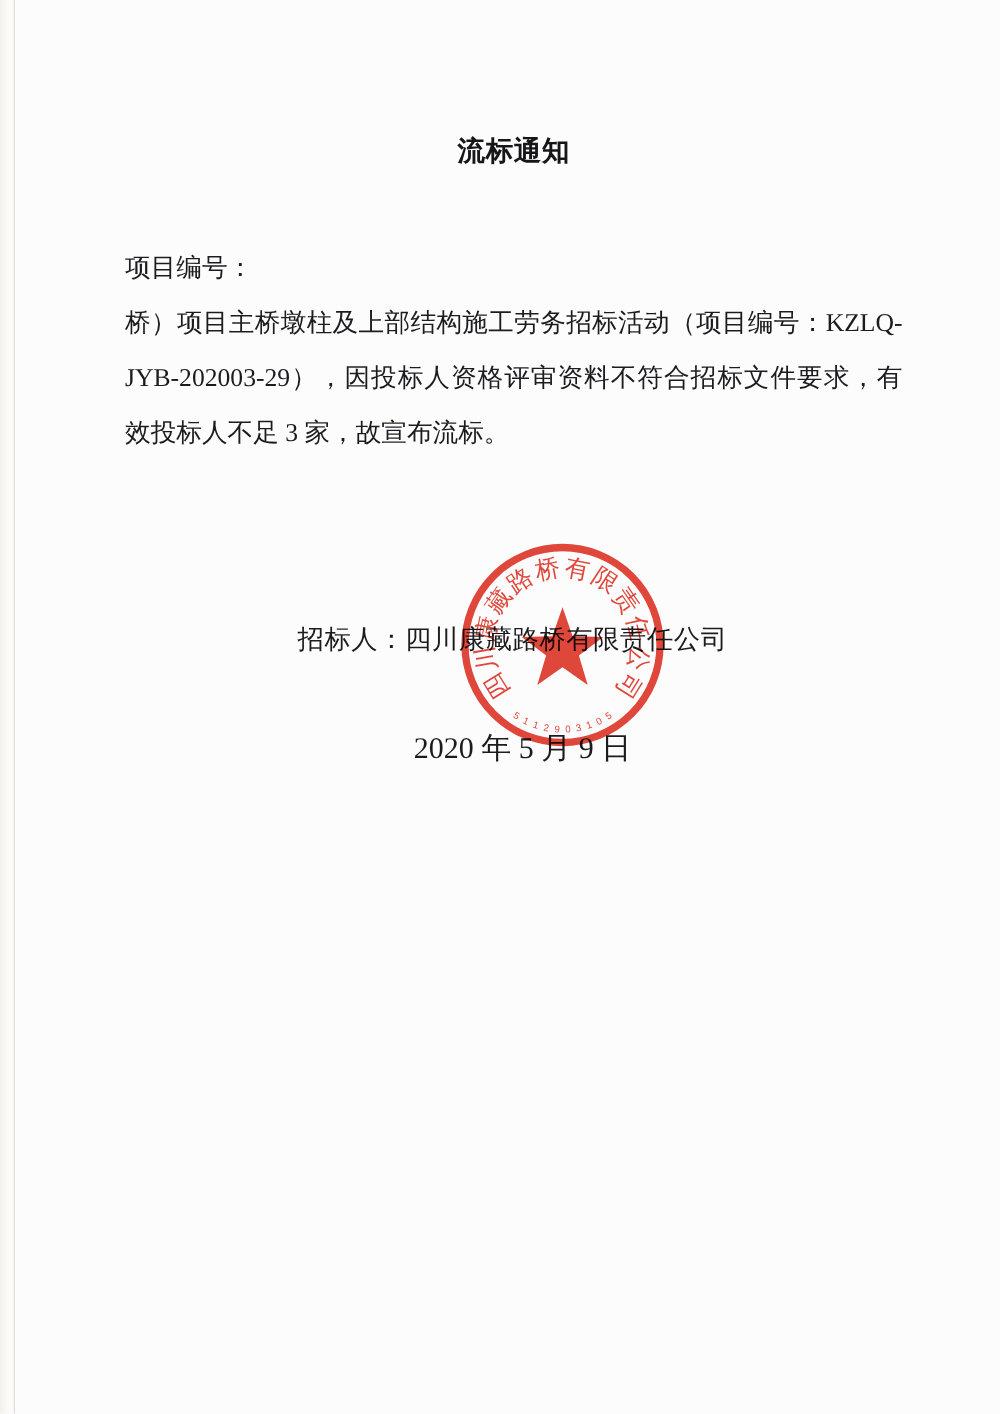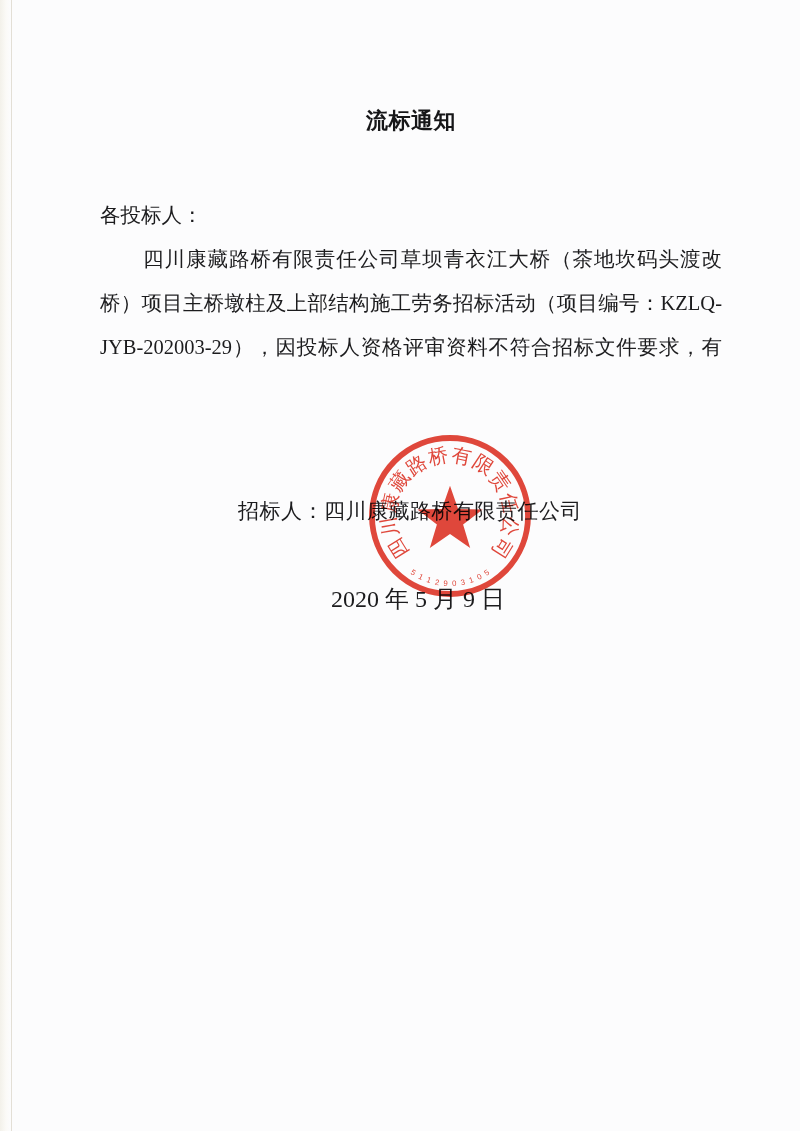--- a/index.html
+++ b/index.html
@@ -84,24 +84,24 @@
   }
 </style>
 </head>
 <body>
 
 <div class="page-edge"></div>
 
 <div class="doc-title">流标通知</div>
 
 <div class="doc-body">
-  <div class="salutation">各投标人：</div>
-  <div class="para-line first">四川康藏路桥有限责任公司草坝青衣江大桥（茶地坎码头渡改</div>
+  <div class="salutation">项目编号：</div>
   <div class="para-line">桥）项目主桥墩柱及上部结构施工劳务招标活动（项目编号：KZLQ-</div>
   <div class="para-line">JYB-202003-29），因投标人资格评审资料不符合招标文件要求，有</div>
+  <div class="para-line last">效投标人不足 3 家，故宣布流标。</div>
 </div>
 
 <div class="signature-line">招标人：四川康藏路桥有限责任公司</div>
 
 <div class="date-line">2020 年 5 月 9 日</div>
 
 <svg id="seal-svg" class="seal" viewBox="0 0 200 200" xmlns="http://www.w3.org/2000/svg" style="--seal-color: #e03a2c;">
   <circle class="seal-ring" cx="100" cy="100" r="75"></circle>
   <polygon class="seal-star" points="100,71 107.8,93.3 131.4,93.8 112.6,108.1 119.4,130.7 100,117.2 80.6,130.7 87.4,108.1 68.6,93.8 92.2,93.3"></polygon>
   <g id="seal-company">

